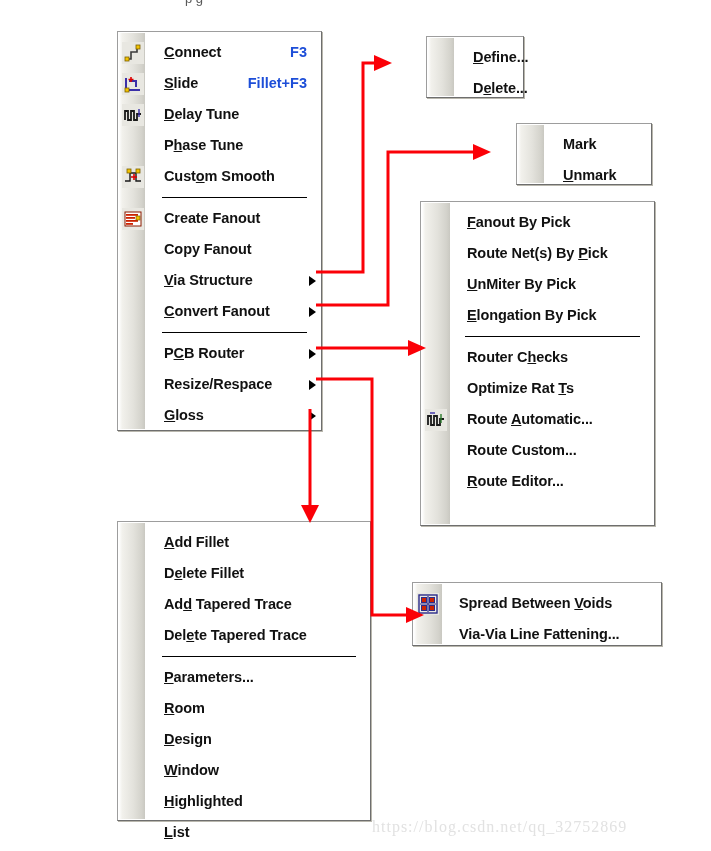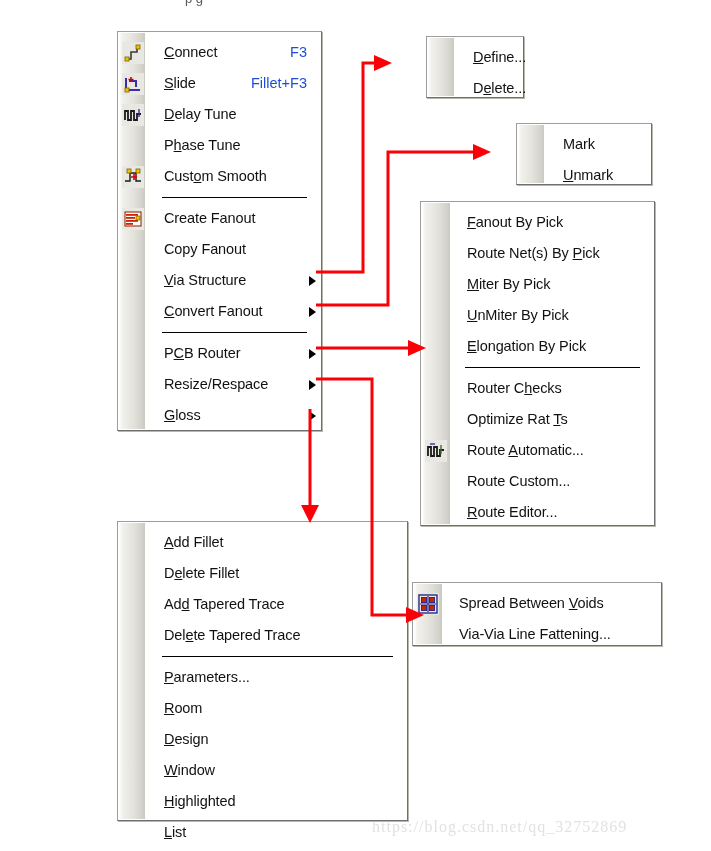--- a/index.html
+++ b/index.html
@@ -28,21 +28,21 @@
     position:absolute;left:0;top:0;bottom:0;width:2px;
     background:#ffffff;
   }
   .gutter{
     position:absolute;
     left:1px;top:1px;bottom:1px;
     width:26px;
     background:linear-gradient(to right,#ffffff 0%,#f2f1ec 12%,#e3e2dc 55%,#d3d2cb 88%,#c9c8c1 100%);
   }
   .menu.wide .gutter{width:28px;}
-  .items{position:relative;z-index:2;padding:5px 0 5px 0;}
+  .items{position:relative;z-index:2;padding:5px 0 5px 0;font-weight:bold;}
   .mi{
     position:relative;
     height:31px;
     line-height:31px;
     display:flex;
     align-items:center;
     font-size:14.5px;
     color:#111111;
     white-space:nowrap;
   }
@@ -256,23 +256,20 @@
   <div class="menu wide" id="m-pcb" style="left:420px;top:201px;width:235px;height:325px;">
     <div class="gutter"></div>
     <div class="items">
         <div class="mi">
           <span class="lbl"><u>F</u>anout By Pick</span>
         </div>
         <div class="mi">
           <span class="lbl">Route Net(s) By <u>P</u>ick</span>
         </div>
         <div class="mi">
-          <span class="lbl"><u>M</u>iter By Pick</span>
-        </div>
-        <div class="mi">
           <span class="lbl"><u>U</u>nMiter By Pick</span>
         </div>
         <div class="mi">
           <span class="lbl"><u>E</u>longation By Pick</span>
         </div>
         <div class="sep"></div>
         <div class="mi">
           <span class="lbl">Router C<u>h</u>ecks</span>
         </div>
         <div class="mi">
@@ -290,21 +287,21 @@
         </div>
         <div class="mi">
           <span class="lbl">Route Custom...</span>
         </div>
         <div class="mi">
           <span class="lbl"><u>R</u>oute Editor...</span>
         </div>
       </div>
   </div>
 
-  <div class="menu" id="m-gloss" style="left:117px;top:521px;width:291px;height:300px;">
+  <div class="menu" id="m-gloss" style="left:117px;top:521px;width:254px;height:300px;">
     <div class="gutter"></div>
     <div class="items">
         <div class="mi">
           <span class="lbl"><u>A</u>dd Fillet</span>
         </div>
         <div class="mi">
           <span class="lbl">D<u>e</u>lete Fillet</span>
         </div>
         <div class="mi">
           <span class="lbl">Ad<u>d</u> Tapered Trace</span>

